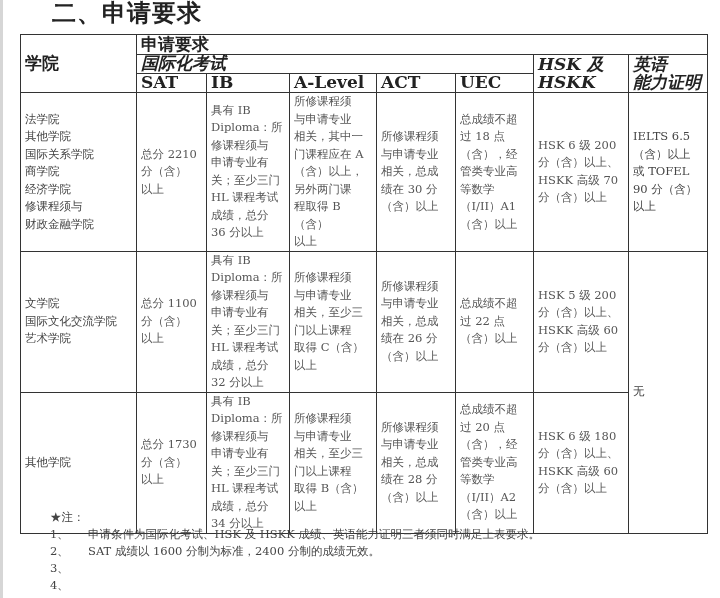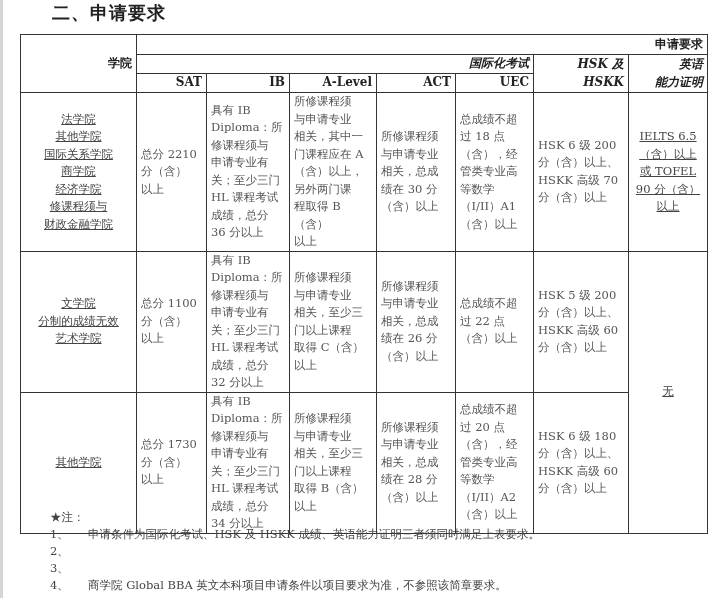--- a/index.html
+++ b/index.html
@@ -3,39 +3,39 @@
 <meta charset="utf-8">
 <style>
   html, body { margin:0; padding:0; }
   body {
     width:720px; height:598px; overflow:hidden; background:#ffffff;
     font-family: "DejaVu Serif", "Liberation Serif", serif;
     color:#333; position:relative;
   }
   .left-strip { position:absolute; left:0; top:0; width:3px; height:598px; background:#d6d6d6; }
   .section-title {
-    position:absolute; left:52px; top:0px; font-size:18px; font-weight:bold; color:#222;
+    position:absolute; left:52px; top:0px; font-size:24px; font-weight:bold; color:#222;
     letter-spacing:1px; line-height:26px;
     font-family: "DejaVu Sans", "Liberation Sans", sans-serif;
   }
   table.req {
     position:absolute; left:20px; top:34px; width:687px;
     border-collapse:collapse; table-layout:fixed;
     font-size:11.5px; line-height:17.5px;
   }
   table.req td, table.req th {
     border:1.3px solid #333; padding:0 4px; vertical-align:middle;
   }
-  table.req th { font-weight:bold; color:#222; text-align:right; font-size:12px; }
+  table.req th { font-weight:bold; color:#222; text-align:left; font-size:17px; }
   .hdr-row1 th { height:19px; }
   .hdr-row2 th { height:18px;font-style:italic; }
   .hdr-row3 th { height:18px; font-size:12.5px; }
-  .college { text-align:center; color:#444;text-decoration:underline; }
+  .college { text-align:left; color:#444; }
   .cell { text-align:left; color:#555; white-space:pre-line; }
-  .cell-c { text-align:center; color:#444; white-space:pre-line;text-decoration:underline; }
+  .cell-c { color:#444; white-space:pre-line; }
   .row1 td { height:135px; }
   .row2 td { height:137px; }
   .row3 td { height:140px; }
   .notes {
     position:absolute; left:50px; top:509px; font-size:11.5px; line-height:17px; color:#444;
   }
   .note-star { display:flex; }
   .note-row { display:flex; }
   .note-num { width:38px; }
 </style>
@@ -126,21 +126,21 @@
     <td class="cell-c">IELTS 6.5
 （含）以上
 或 TOFEL
 90 分（含）
 以上</td>
   </tr>
 
   <tr class="row2">
     <td class="college">
       <div>文学院</div>
-      <div>分制的成绩无效</div>
+      <div>国际文化交流学院</div>
       <div>艺术学院</div>
     </td>
     <td class="cell">总分 1100
 分（含）
 以上</td>
     <td class="cell">具有 IB
 Diploma：所
 修课程须与
 申请专业有
 关；至少三门
@@ -210,21 +210,21 @@
   </table>
 
 <div class="notes">
   <div class="note-star">★注：</div>
   <div class="note-row">
     <span class="note-num">1、</span>
     <span>申请条件为国际化考试、HSK 及 HSKK 成绩、英语能力证明三者须同时满足上表要求。</span>
   </div>
   <div class="note-row">
     <span class="note-num">2、</span>
+    <span>SAT 成绩以 1600 分制为标准，2400 分制的成绩无效。</span>
   </div>
   <div class="note-row">
     <span class="note-num">3、</span>
   </div>
   <div class="note-row">
     <span class="note-num">4、</span>
-    <span>商学院 Global BBA 英文本科项目申请条件以项目要求为准，不参照该简章要求。</span>
   </div>
 </div>
 
 </body></html>

